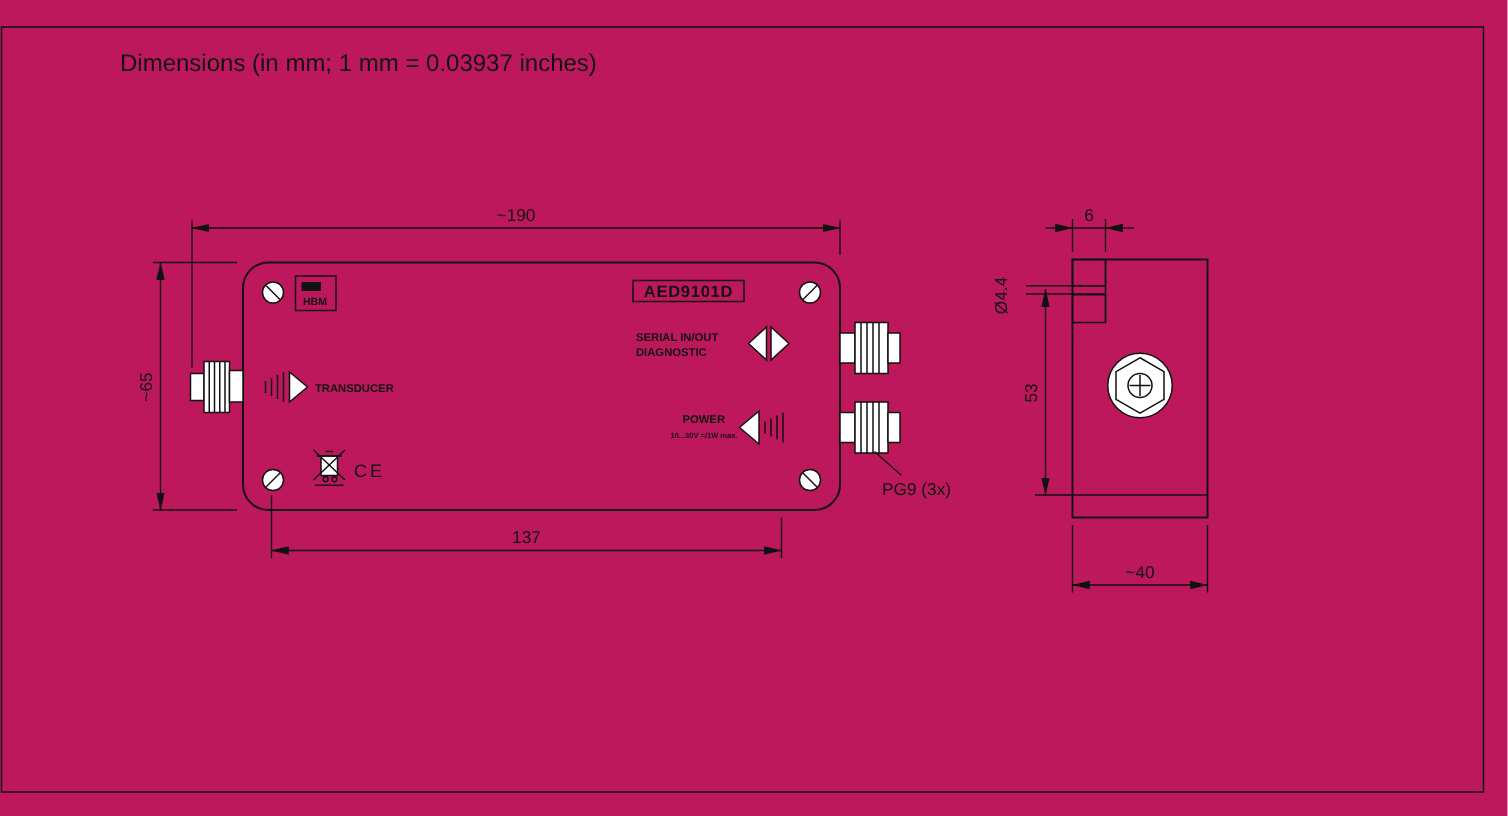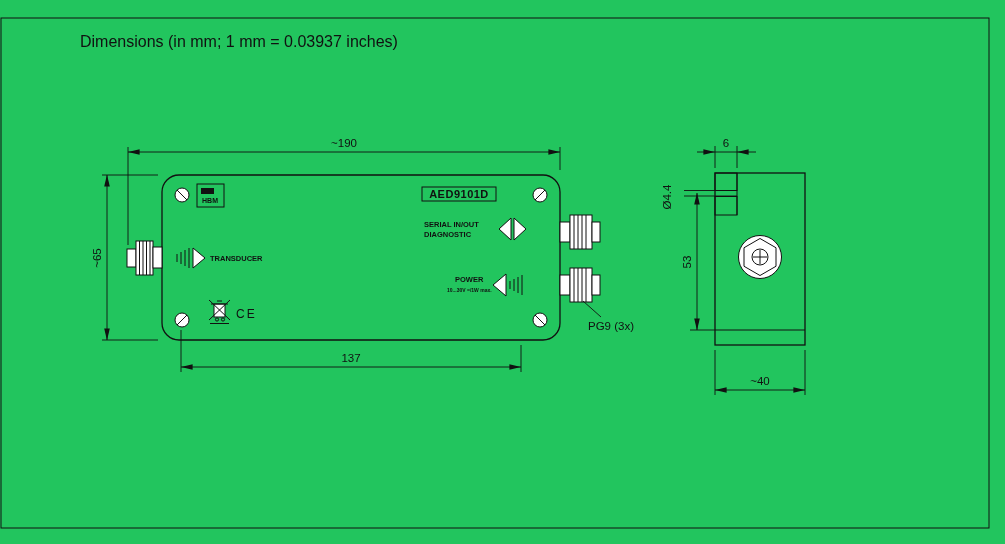--- a/index.html
+++ b/index.html
@@ -1,16 +1,16 @@
 <!DOCTYPE html>
 <html><head>
 <meta charset="utf-8">
 <style>
   html,body { margin:0; padding:0; background:#fff; }
-  .page { position:relative; width:1005px; height:544px; background:#22c55e; overflow:hidden; }
+  .page { position:relative; width:1005px; height:544px; background:#be185d; overflow:hidden; }
   svg { display:block; }
   text { fill:#111; font-family:"Liberation Sans", sans-serif; }
   .ln  { fill:none; stroke:#111; stroke-width:1.3; }
   .th  { fill:none; stroke:#111; stroke-width:1; }
   .dim { fill:none; stroke:#111; stroke-width:0.9; }
   .dimline { marker-start:url(#da); marker-end:url(#da); }
   .title-text { font-size:16px; }
   .lbl { font-size:11.5px; }
   .small-b { font-size:7.5px; font-weight:bold; }
   .tiny { font-size:5px; font-weight:bold; }

